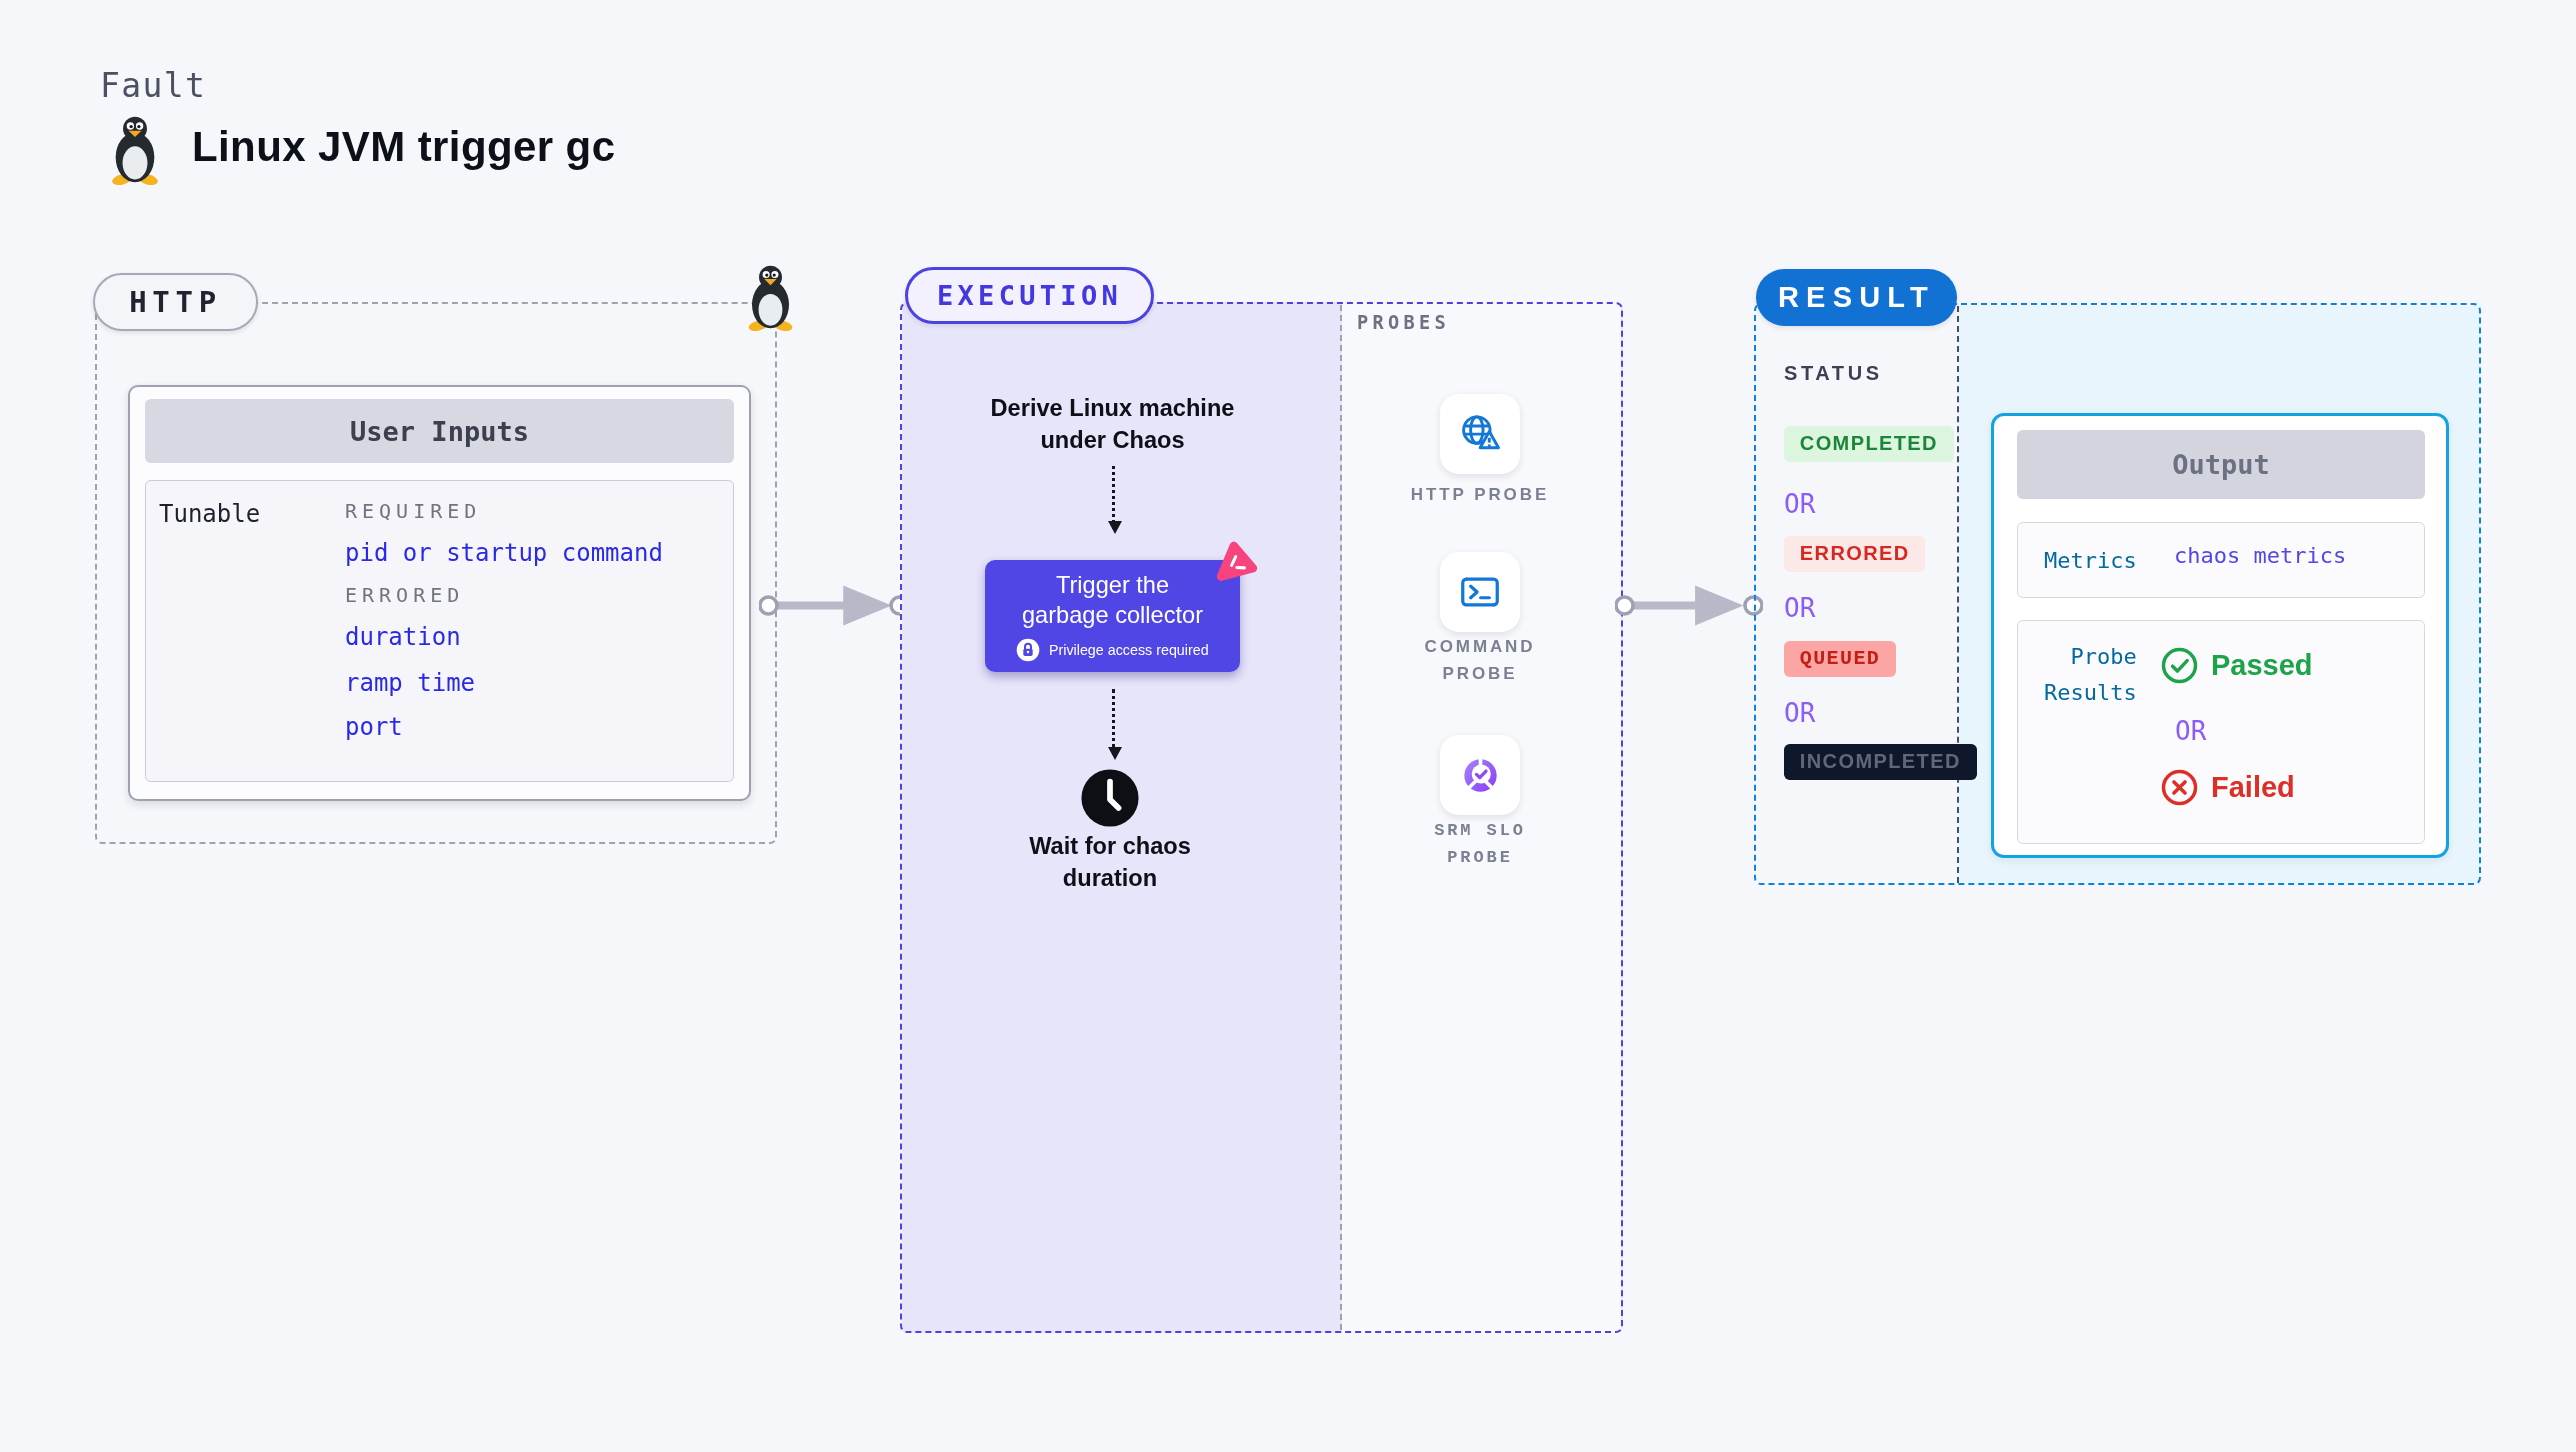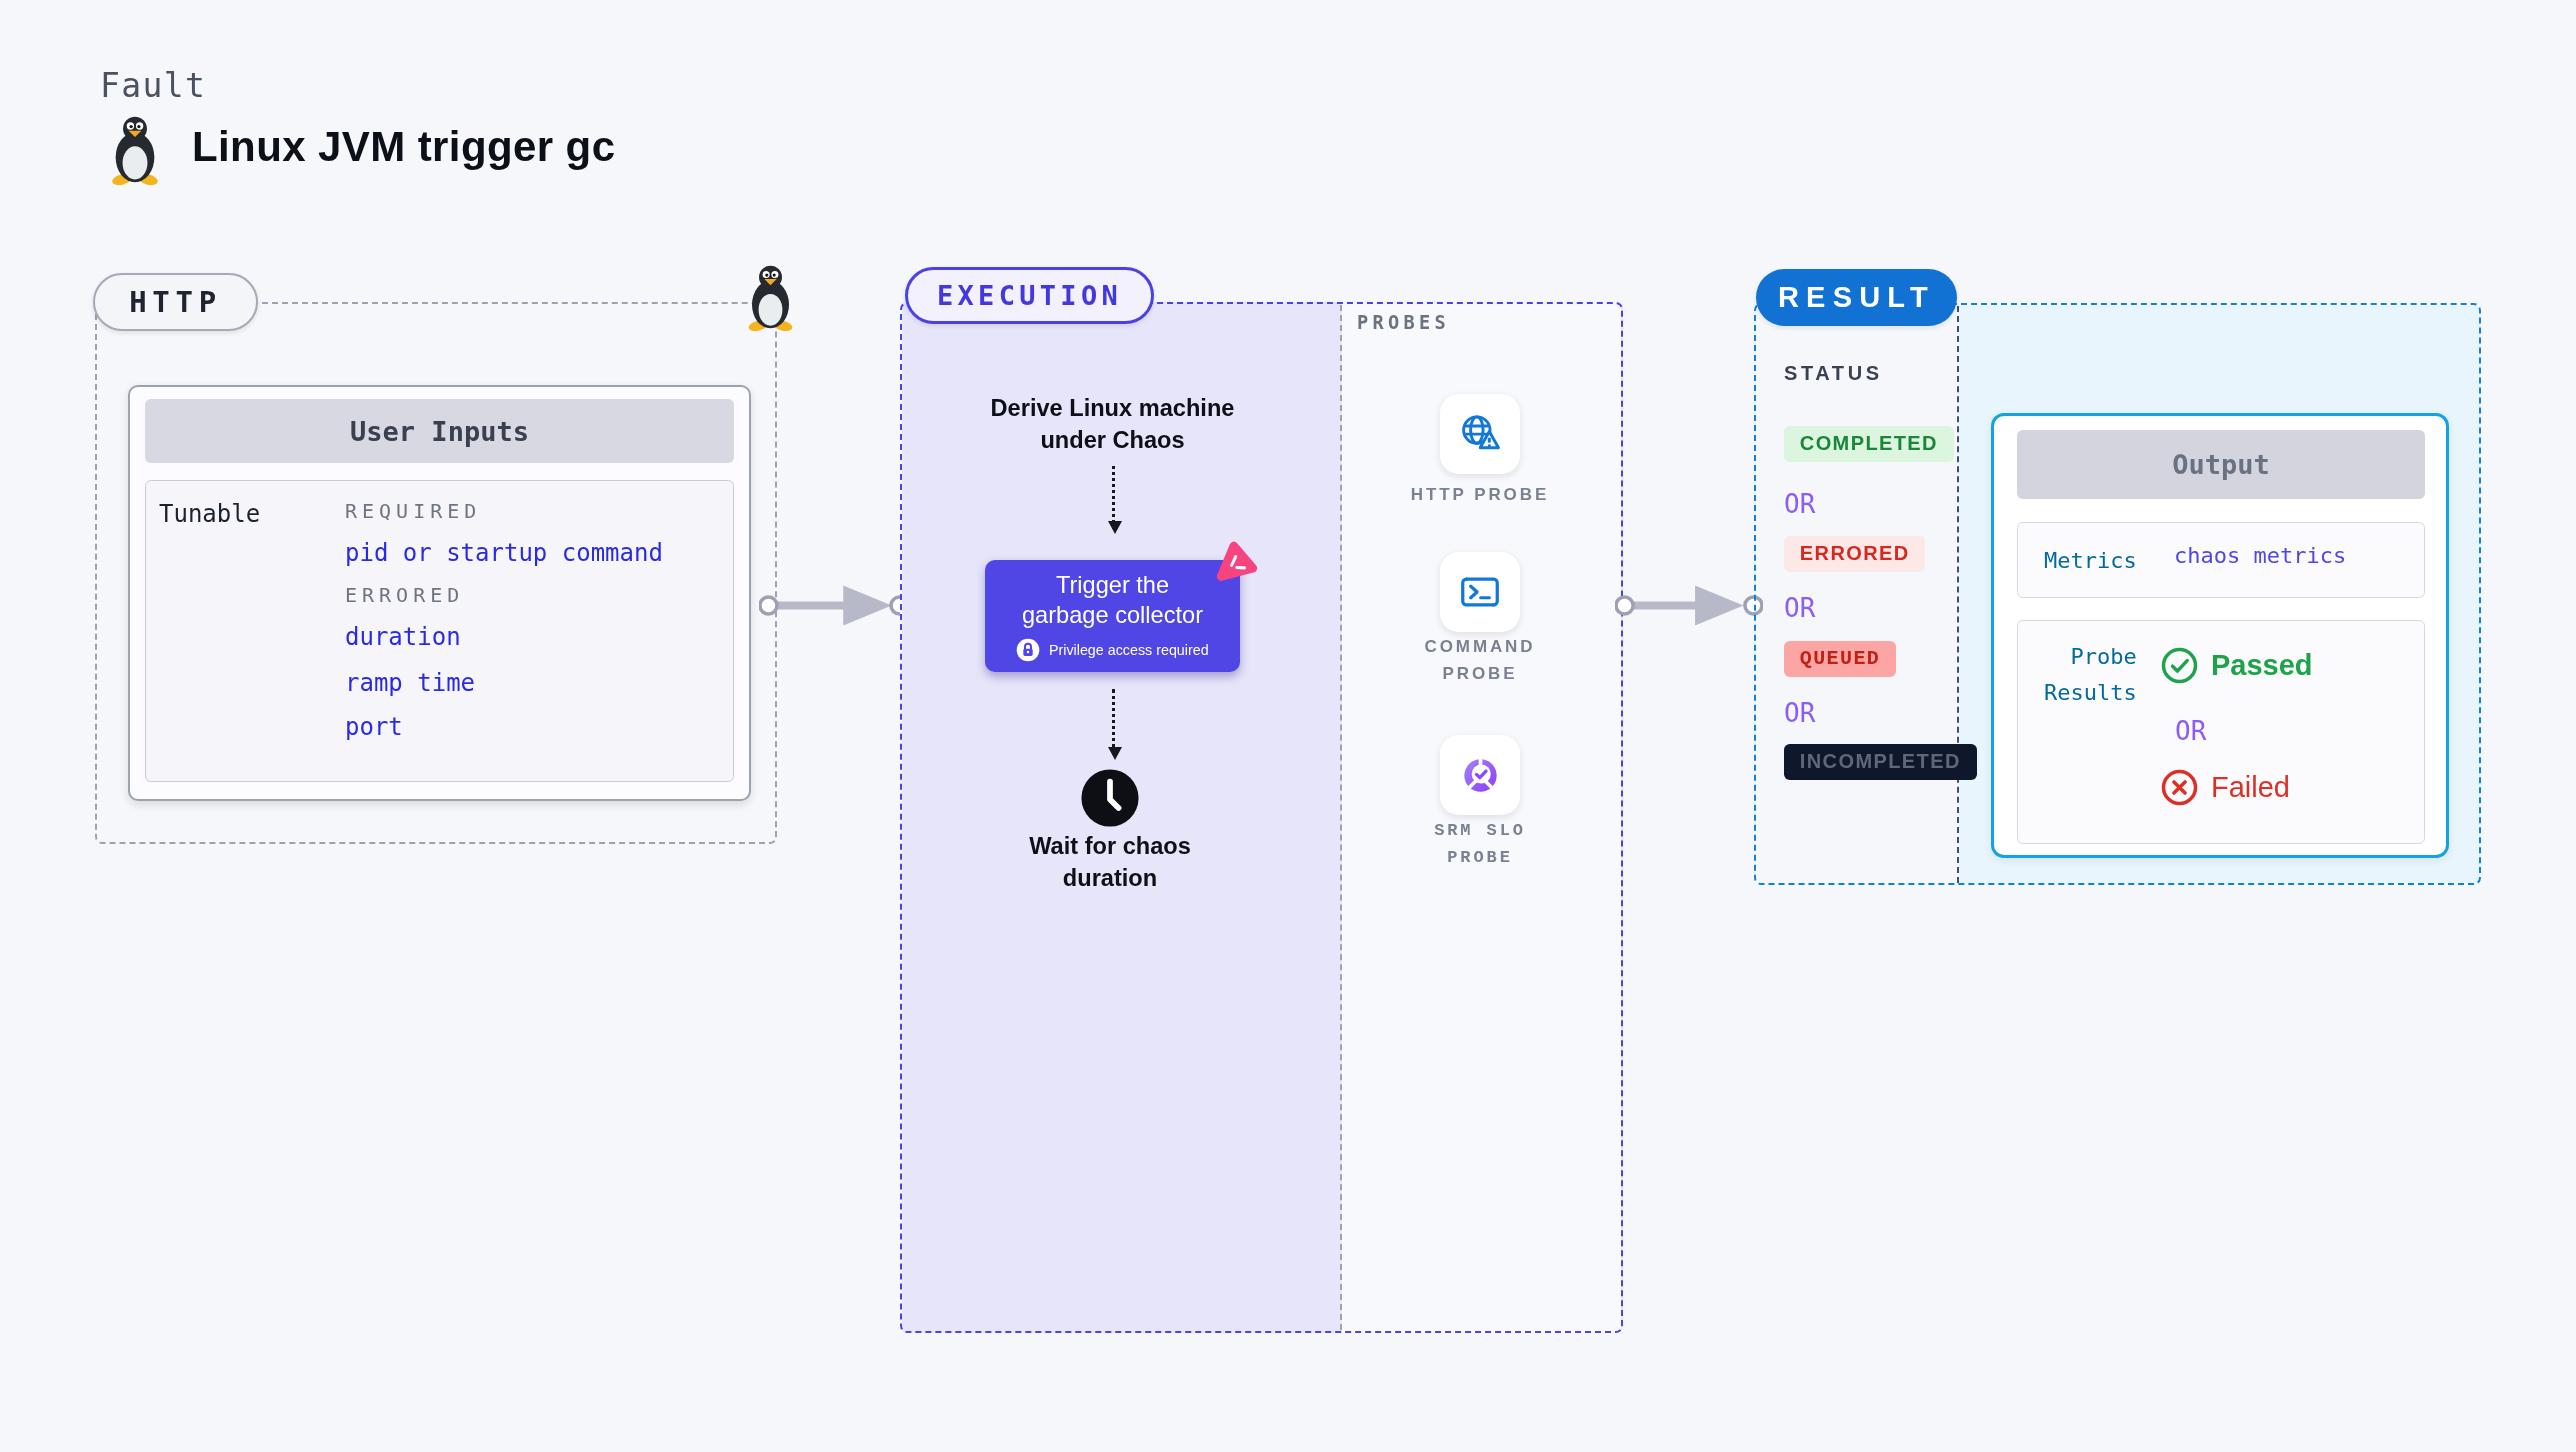--- a/index.html
+++ b/index.html
@@ -76,21 +76,21 @@
   .badge-yellow{background:#fca5a5;color:#C21F15;font-family:Liberation Mono, monospace;}
   .badge-gray{background:#0f172a;color:#5F6779;}
   .or{font-family:"DejaVu Sans Mono",monospace;font-size:26px;color:#8b5cf6;}
 
   .output-card{background:#fff;border:3.6px solid var(--cyan);border-radius:13px;box-shadow:0 2.9px 8.6px rgba(20,24,40,.08);}
   .output-header{background:#D4D4DF;border-radius:5.7px;font-size:27px;font-weight:bold;color:#6A7181;}
   .out-row{background:#FBFBFD;border:1.4px solid #D6D8E0;border-radius:5.7px;}
   .out-label{font-size:22px;color:#0369a1;line-height:36px;text-align:right;}
   .out-value{font-size:22px;color:#5147E6;}
   .pf-text-green{font-size:29px;font-weight:bold;color:var(--green);}
-  .pf-text-red{font-size:29px;font-weight:normal;color:var(--red);}
+  .pf-text-red{font-size:29px;font-weight:bold;color:var(--red);}
 </style>
 </head>
 <body>
 
 <div id="canvas">
 
   <div class="abs mono eyebrow" style="left:100px;top:66px;">Fault</div>
 
   <svg class="abs" style="left:105px;top:115px;" width="60" height="70" viewBox="0 0 64 76">
     <ellipse cx="18" cy="70" rx="11" ry="5.5" fill="#F5B31F" transform="rotate(-14 18 70)"></ellipse>

